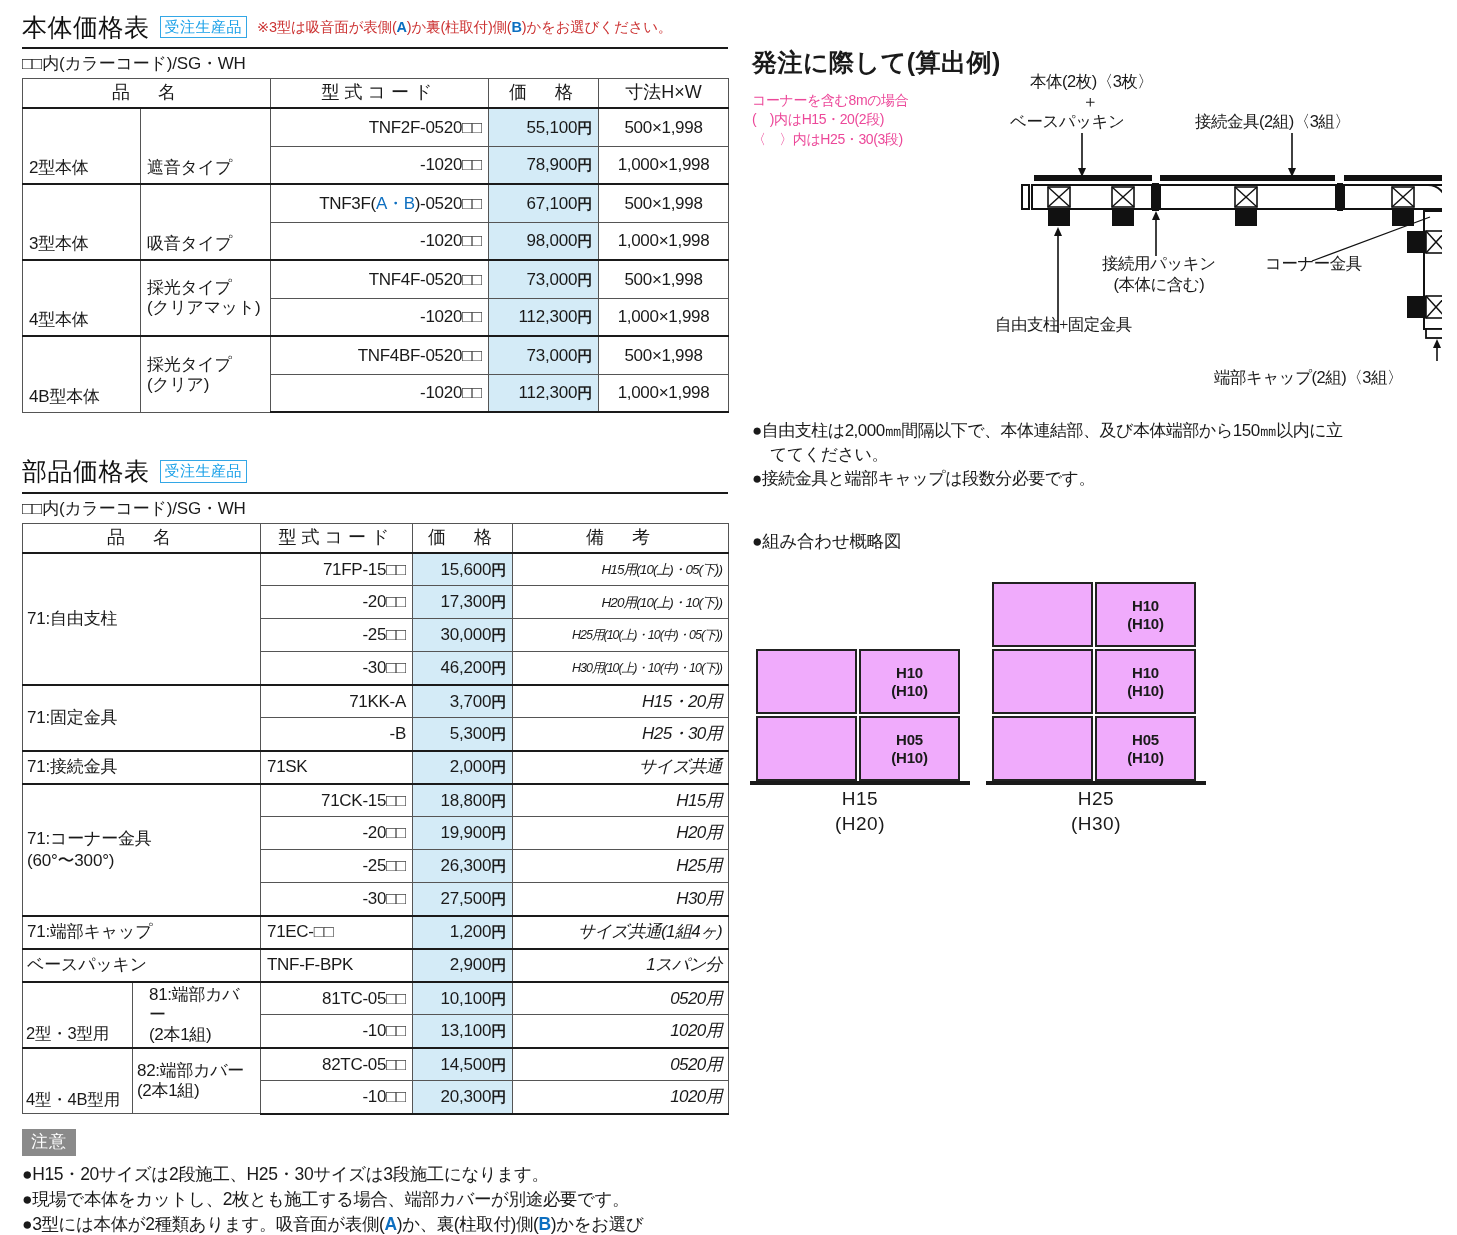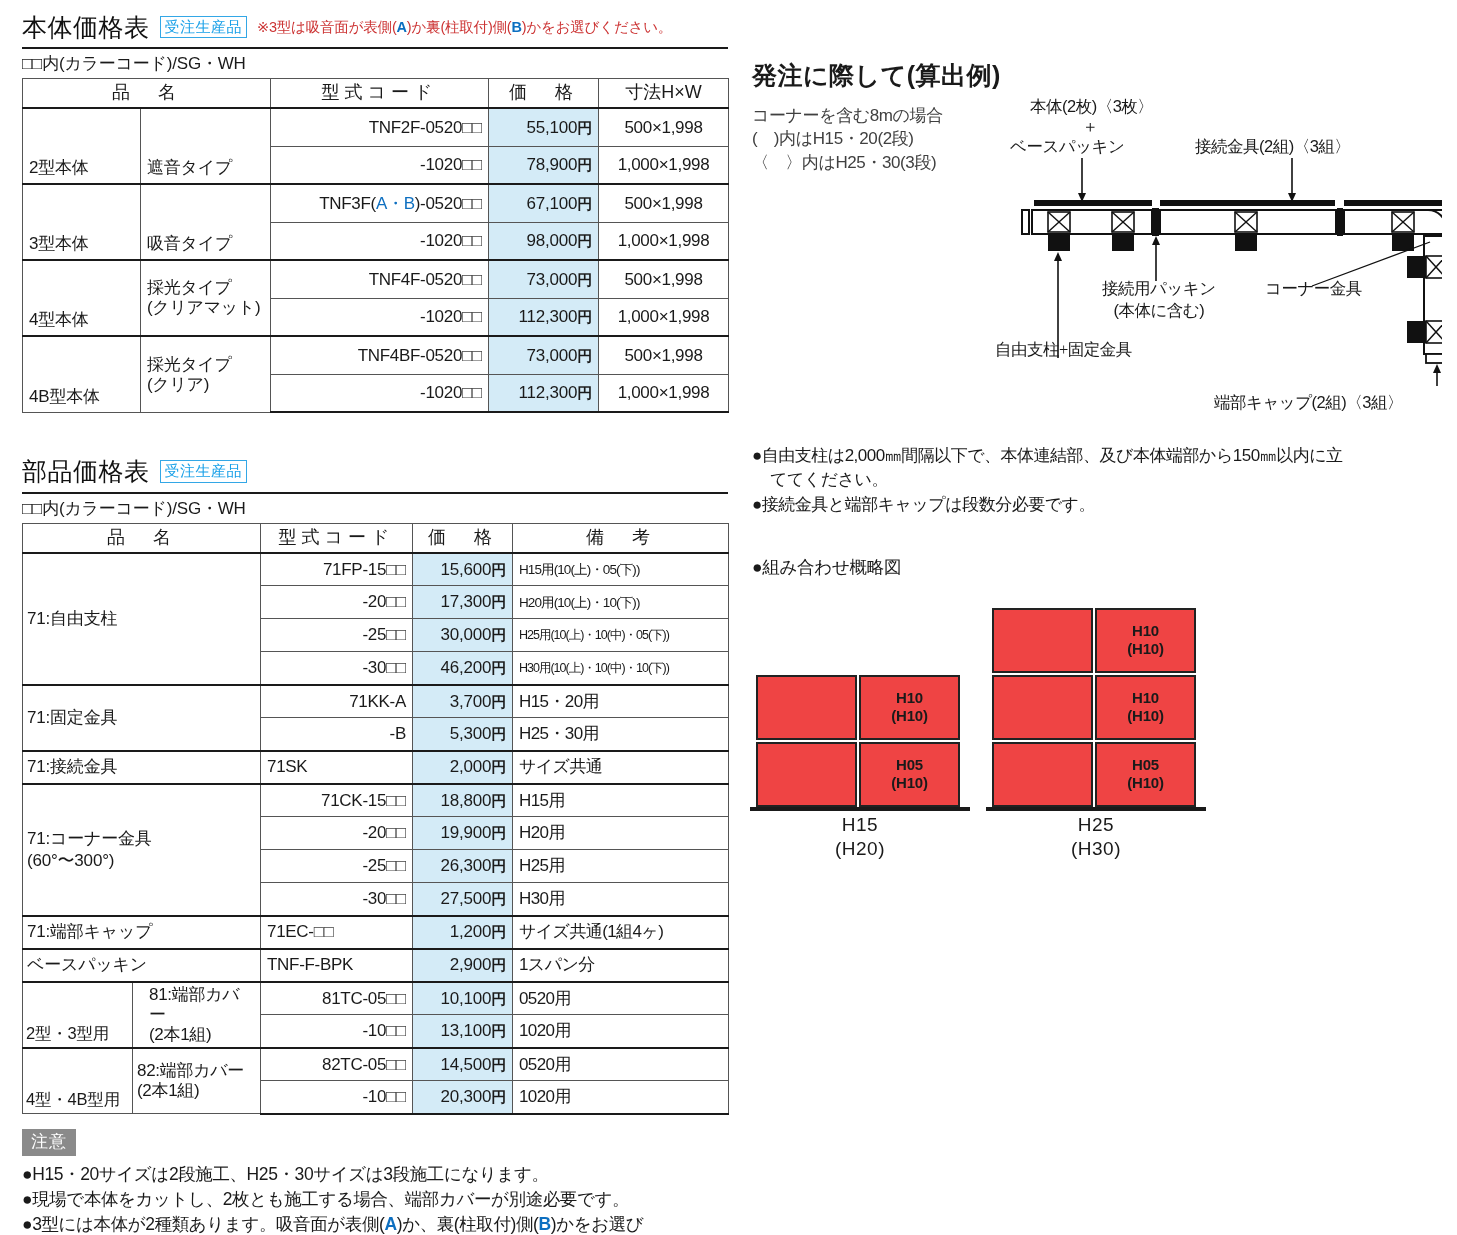--- a/index.html
+++ b/index.html
@@ -12,21 +12,21 @@
   }
   body {
     font-family: "Liberation Sans", "DejaVu Sans", sans-serif;
     color: #1a1a1a;
     position: relative;
   }
 
   
   #page { position: relative; width: 1457px; height: 1235px; }
   #left-col  { position: absolute; left: 22px;  top: 14px;  width: 706px; }
-  #right-col { position: absolute; left: 752px; top: 46px;  width: 690px; margin-top: 13px; }
+  #right-col { position: absolute; left: 752px; top: 46px;  width: 690px; }
 
   
   .sec-title-row { display: flex; align-items: flex-end; gap: 10px; }
   .sec-title {
     font-size: 25px; font-weight: normal; letter-spacing: .5px;
     color: #111; line-height: 1.05; white-space: nowrap;
   }
   .badge-order {
     border: 1.5px solid #33a7e6; color: #19a0e8;
     font-size: 15px; font-weight: 500; letter-spacing: .5px;
@@ -77,21 +77,21 @@
   }
   .code .sq { font-weight: normal; color: #444; }
   .code .ab { color: #0d6fc0; }
   .price {
     background: #d4ebf7;
     font-weight: bold; font-size: 19px;
     text-align: right; white-space: nowrap; letter-spacing: -.2px;
   }
   .price .yen { font-size: 15px; font-weight: bold; }
   .dim { text-align: center; font-size: 17px; white-space: nowrap; letter-spacing: -.3px; }
-  .remark { text-align: left; font-size: 15.5px; white-space: nowrap; letter-spacing: -.6px; }
+  .remark { text-align: right; font-size: 15.5px; white-space: nowrap; letter-spacing: -.6px; font-style: italic; }
   .remark.sm { font-size: 13.5px; letter-spacing: -.9px; }
   .pname { font-size: 17.5px; letter-spacing: -.2px; white-space: nowrap; }
   .pname-sub { font-size: 16px; letter-spacing: -.3px; line-height: 1.22; }
   .thick-top { border-top: 2.5px solid #1a1a1a !important; }
   .thick-bot { border-bottom: 2.5px solid #1a1a1a !important; }
 
   
   table#tbl-body  { }
   table#tbl-parts { }
 
@@ -107,35 +107,35 @@
     font-size: 17.5px; line-height: 1.42;
     letter-spacing: -.4px; color: #1a1a1a;
     text-indent: 0;
   }
   .c-item .indent { display: inline-block; padding-left: 18px; }
   .c-item b { color: #0d6fc0; }
 
   
   .r-title { font-size: 25px; font-weight: bold; letter-spacing: .5px; }
   .r-legend {
-    margin-top: 12px; font-size: 17px; line-height: 1.38;
-    letter-spacing: -.4px; color: #404040; white-space: nowrap;
+    margin-top: 12px; font-size: 14px; line-height: 1.38;
+    letter-spacing: -.4px; color: #ec4899; white-space: nowrap;
   }
   .diagram-wrap { position: relative; width: 690px; height: 290px; margin-top: 2px; }
   .dlabel {
     position: absolute; font-size: 16.5px; letter-spacing: -.5px;
     white-space: nowrap; color: #1a1a1a; line-height: 1.3;
   }
   .r-bullets { margin-top: 28px; }
   .r-bullets .c-item { font-size: 17px; letter-spacing: -.5px; }
 
   .combo-title { margin-top: 38px; font-size: 17.5px; letter-spacing: -.3px; }
   .combo-area { position: relative; width: 560px; height: 270px; margin-top: 8px; }
   .panel {
-    position: absolute; background: #ef4444;
+    position: absolute; background: #f0abfc;
     border: 2.5px solid #222;
     display: flex; align-items: center; justify-content: center;
     text-align: center; font-size: 15px; font-weight: bold;
     line-height: 1.22; letter-spacing: -.2px;
   }
   .ground { position: absolute; background: #1a1a1a; height: 4px; }
   .combo-cap {
     position: absolute; text-align: center; font-size: 19px;
     letter-spacing: .5px; line-height: 1.3; white-space: nowrap;
   }

